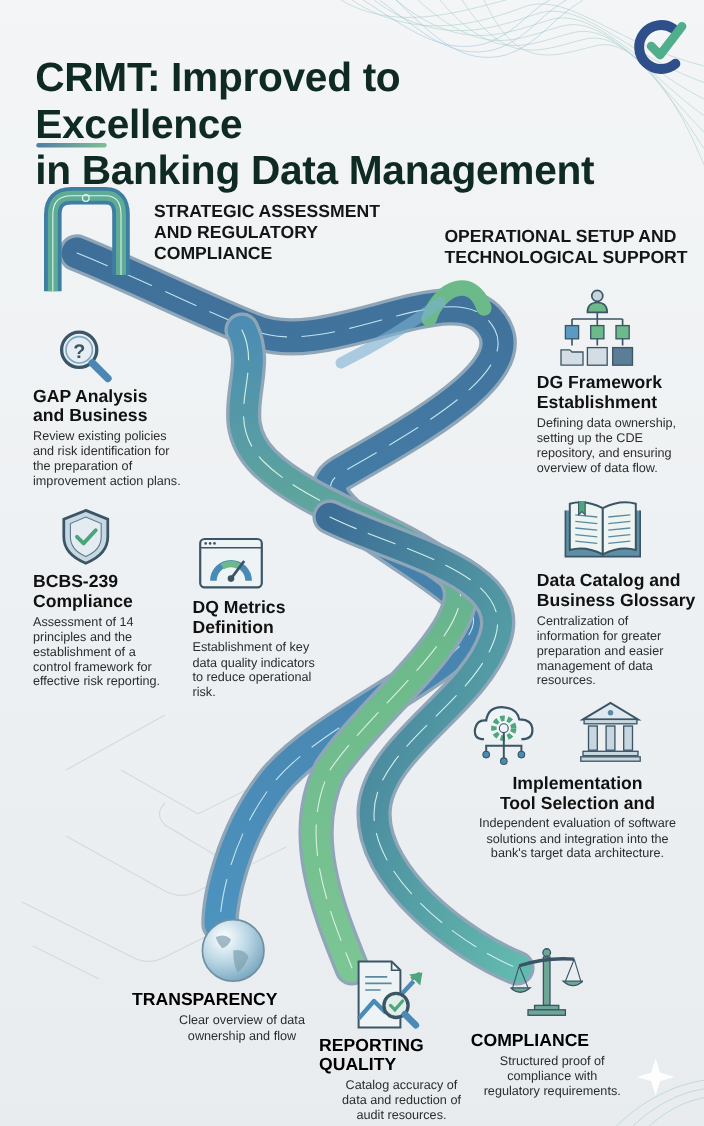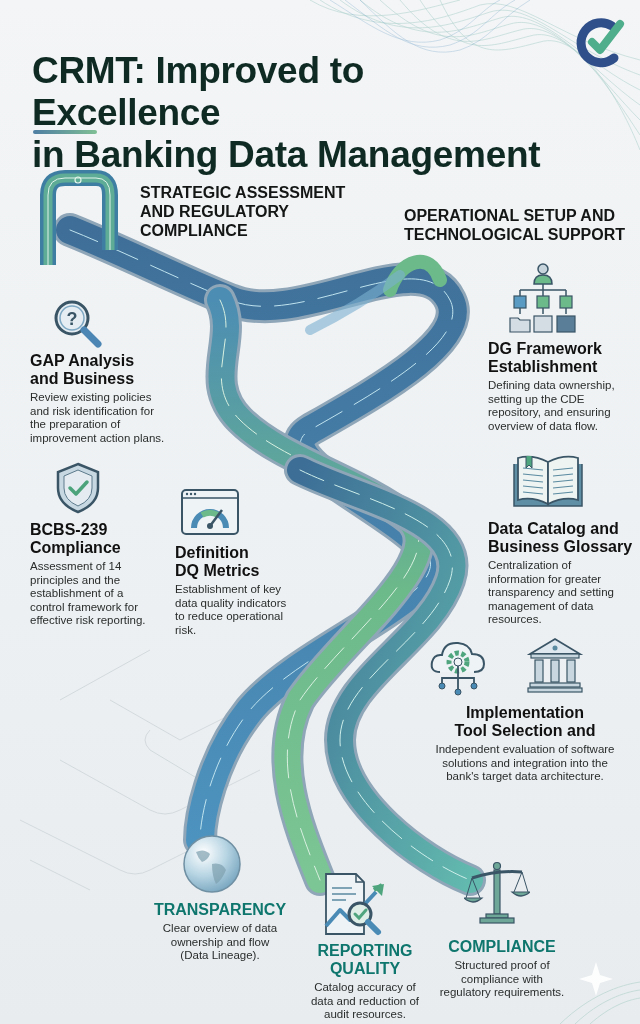--- a/index.html
+++ b/index.html
@@ -19,21 +19,21 @@
   .title-bar {
     left: 33px; top: 130px; width: 64px; height: 4px; border-radius: 2px;
     background: linear-gradient(90deg, #4f7ea3, #7fbf94);
   }
   .phase {
     font-size: 16px; font-weight: 700; line-height: 19px; color: #131615;
     text-transform: uppercase;
   }
   .card-title { font-size: 16px; font-weight: 700; line-height: 18px; color: #111; }
   .card-desc { font-size: 11.5px; line-height: 13.5px; color: #2a2d2c; margin-top: 3px; }
-  .out-title { font-size: 16px; font-weight: 700; line-height: 18px; color: #0f766e; text-align: center; }
+  .out-title { font-size: 16px; font-weight: 700; line-height: 18px; color: #000000; }
   .out-desc { font-size: 11.5px; line-height: 13.5px; color: #2a2d2c; text-align: center; margin-top: 3px; }
   svg { display: block; }
 </style>
 </head>
 <body>
 
 <svg class="abs" style="left:0;top:0" width="640" height="1024">
   <g fill="none" stroke="#7fb8b0" stroke-width="0.6" opacity="0.55">
     <path d="M310 0 C360 30 420 10 460 0"></path>
     <path d="M320 0 C380 40 440 20 480 5 C520 -5 560 40 640 60"></path>
@@ -183,22 +183,22 @@
       <circle cx="11" cy="6" r="1.2" fill="#3a5566"></circle>
       <circle cx="15" cy="6" r="1.2" fill="#3a5566"></circle>
     <path d="M14 40 A16 16 0 0 1 46 40" fill="none" stroke="#4a8bb5" stroke-width="6"></path>
     <path d="M22 27 A16 16 0 0 1 38 27" fill="none" stroke="#6cb98a" stroke-width="6"></path>
     <line x1="30" y1="38" x2="42" y2="22" stroke="#3a5566" stroke-width="2.5"></line>
     <circle cx="30" cy="38" r="3" fill="#3a5566"></circle>
   </svg>
 </div>
 <div class="abs" style="left:175px;top:544px;width:160px;">
   <div class="card-title">
+    <div>DQ Metrics</div>
     <div>Definition</div>
-    <div>DQ Metrics</div>
   </div>
   <div class="card-desc">
     <div>Establishment of key</div>
     <div>data quality indicators</div>
     <div>to reduce operational</div>
     <div>risk.</div>
   </div>
 </div>
 
 <div class="abs" style="left:508px;top:262px;">
@@ -241,21 +241,21 @@
   </svg>
 </div>
 <div class="abs" style="left:488px;top:520px;width:152px;">
   <div class="card-title">
     <div>Data Catalog and</div>
     <div>Business Glossary</div>
   </div>
   <div class="card-desc">
     <div>Centralization of</div>
     <div>information for greater</div>
-    <div>transparency and setting</div>
+    <div>preparation and easier</div>
     <div>management of data</div>
     <div>resources.</div>
   </div>
 </div>
 
 <div class="abs" style="left:428px;top:638px;">
   <svg width="60" height="60" viewBox="0 0 60 60">
     <path d="M12 34 Q2 34 4 24 Q6 16 14 17 Q16 4 30 5 Q42 6 44 16 Q56 16 56 26 Q56 34 46 34" fill="#eef3f6" stroke="#3a5566" stroke-width="2"></path>
     <circle cx="30" cy="24" r="9" fill="none" stroke="#4fa67e" stroke-width="5" stroke-dasharray="4 2.5"></circle>
     <circle cx="30" cy="24" r="4" fill="#eef3f6" stroke="#3a5566" stroke-width="1"></circle>
@@ -301,21 +301,20 @@
     <circle cx="30" cy="30" r="28" fill="url(#globeG)" stroke="#6f8fa2" stroke-width="1.5"></circle>
     <path d="M14 18 Q22 14 28 20 Q26 26 20 28 Q16 24 14 18 Z" fill="#7d9fae" opacity="0.7"></path>
     <path d="M30 30 Q40 28 44 36 Q40 46 34 50 Q30 42 30 30 Z" fill="#7d9fae" opacity="0.7"></path>
   </svg>
 </div>
 <div class="abs" style="left:120px;top:901px;width:200px;">
   <div class="out-title">TRANSPARENCY</div>
   <div class="out-desc">
     <div>Clear overview of data</div>
     <div>ownership and flow</div>
-    <div>(Data Lineage).</div>
   </div>
 </div>
 
 <div class="abs" style="left:322px;top:872px;">
   <svg width="78" height="66" viewBox="0 0 78 66">
     <path d="M4 2 L34 2 L42 10 L42 62 L4 62 Z" fill="#eef3f6" stroke="#3a5566" stroke-width="1.8"></path>
     <path d="M34 2 L34 10 L42 10" fill="none" stroke="#3a5566" stroke-width="1.5"></path>
     <path d="M10 16 L30 16 M10 22 L34 22 M10 28 L24 28" stroke="#5a8aa0" stroke-width="1.5"></path>
     <path d="M4 54 L18 38 L28 48 L54 20" fill="none" stroke="#4a8bb5" stroke-width="4" stroke-linejoin="round"></path>
     <path d="M50 14 L62 12 L60 24 Z" fill="#4fa67e"></path>

